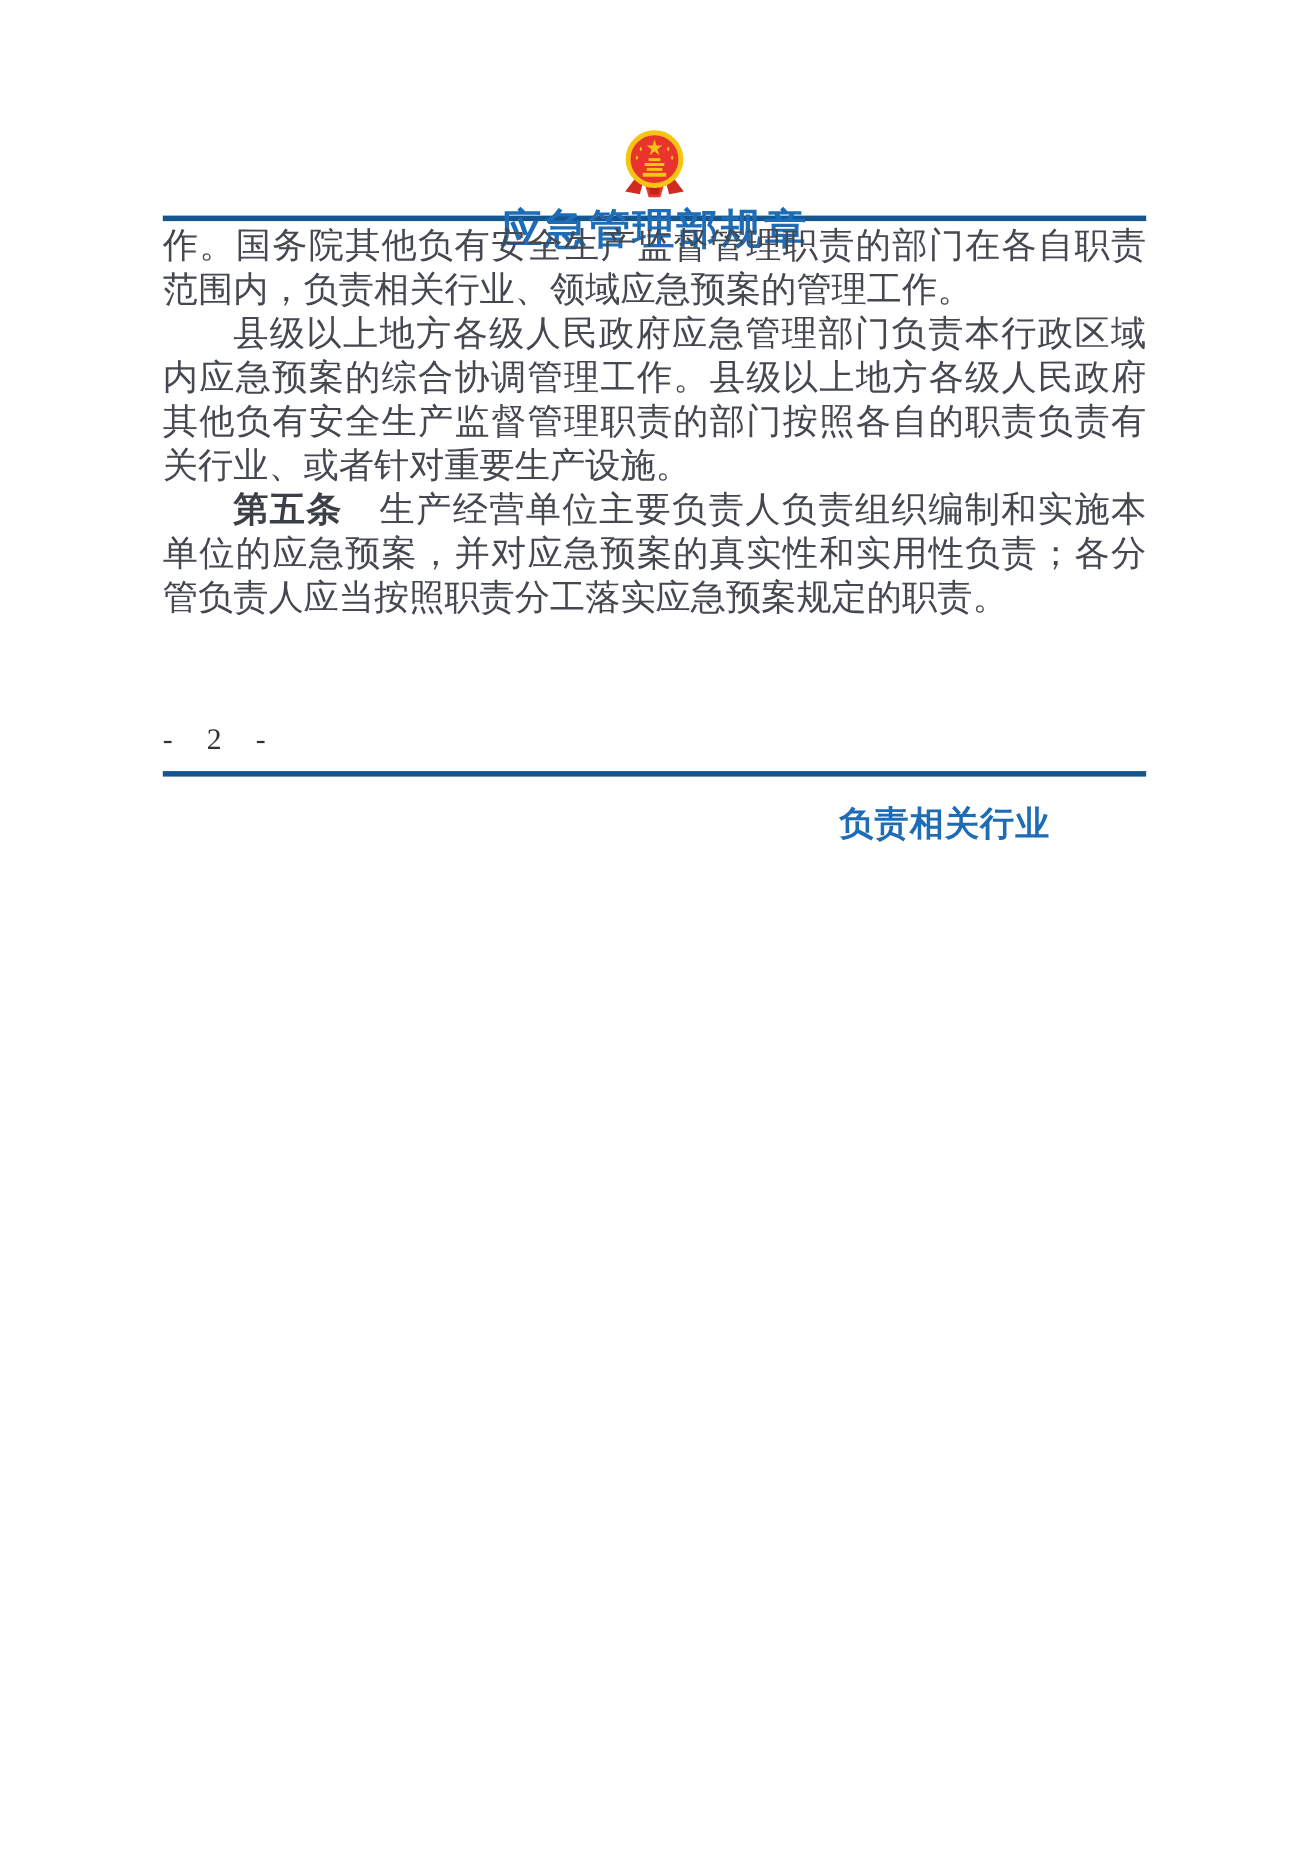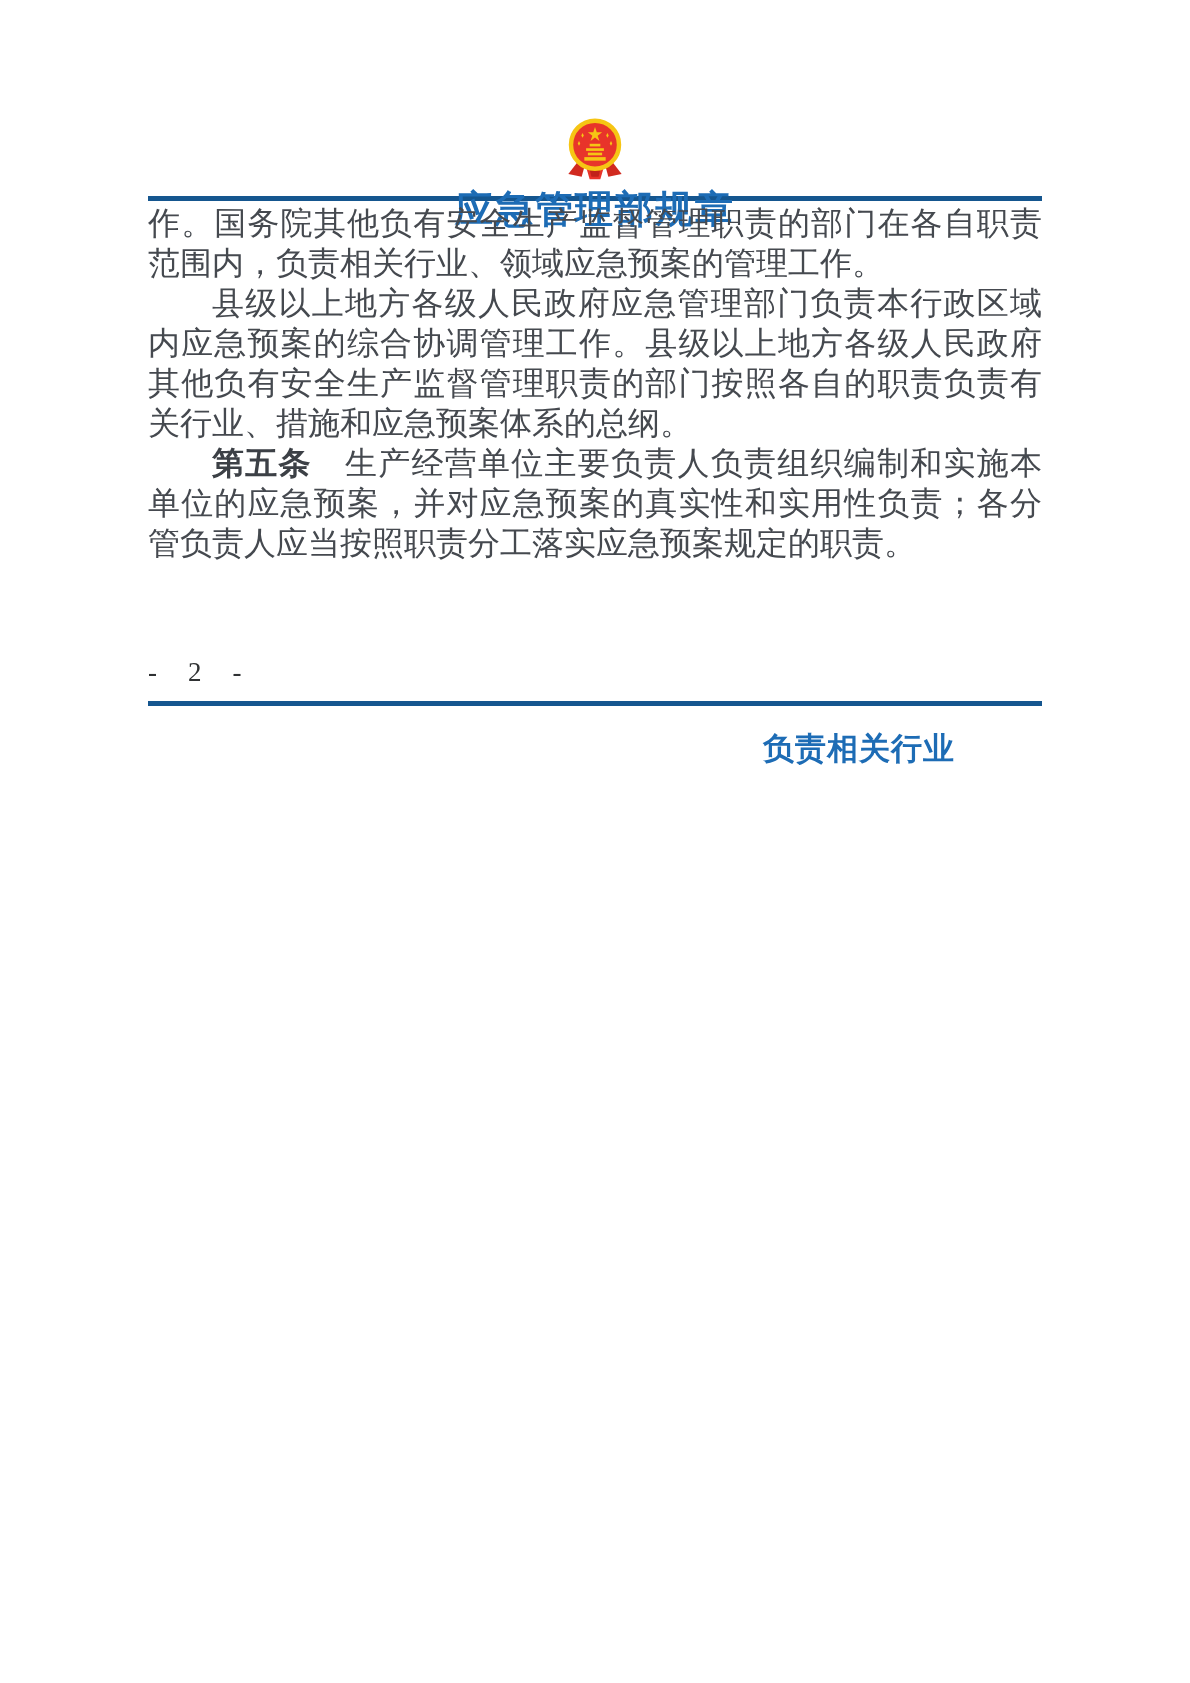--- a/index.html
+++ b/index.html
@@ -104,21 +104,21 @@
           <rect x="20" y="44" width="24" height="4" fill="#f6c514"></rect>
         </svg>
       </span>
       <h1 class="hdr-title">应急管理部规章</h1>
     </div>
 
     <div class="rule rule-top"></div>
 
     <main class="body-text">
       <p class="para no-indent"><span class="lead"></span><span>作。国务院其他负有安全生产监督管理职责的部门在各自职责范围内，负责相关行业、领域应急预案的管理工作。</span></p>
-      <p class="para"><span class="lead"></span><span>县级以上地方各级人民政府应急管理部门负责本行政区域内应急预案的综合协调管理工作。县级以上地方各级人民政府其他负有安全生产监督管理职责的部门按照各自的职责负责有关行业、措施和应急预案体系的总纲。</span></p>
+      <p class="para"><span class="lead"></span><span>县级以上地方各级人民政府应急管理部门负责本行政区域内应急预案的综合协调管理工作。县级以上地方各级人民政府其他负有安全生产监督管理职责的部门按照各自的职责负责有关行业、或者针对重要生产设施。</span></p>
       <p class="para"><span class="lead">第五条</span><span>　生产经营单位主要负责人负责组织编制和实施本单位的应急预案，并对应急预案的真实性和实用性负责；各分管负责人应当按照职责分工落实应急预案规定的职责。</span></p>
     </main>
 
     <div class="page-number">- 2 -</div>
     <div class="rule rule-bottom"></div>
     <div class="publisher">负责相关行业</div>
 
   </div>
 </div>
 

